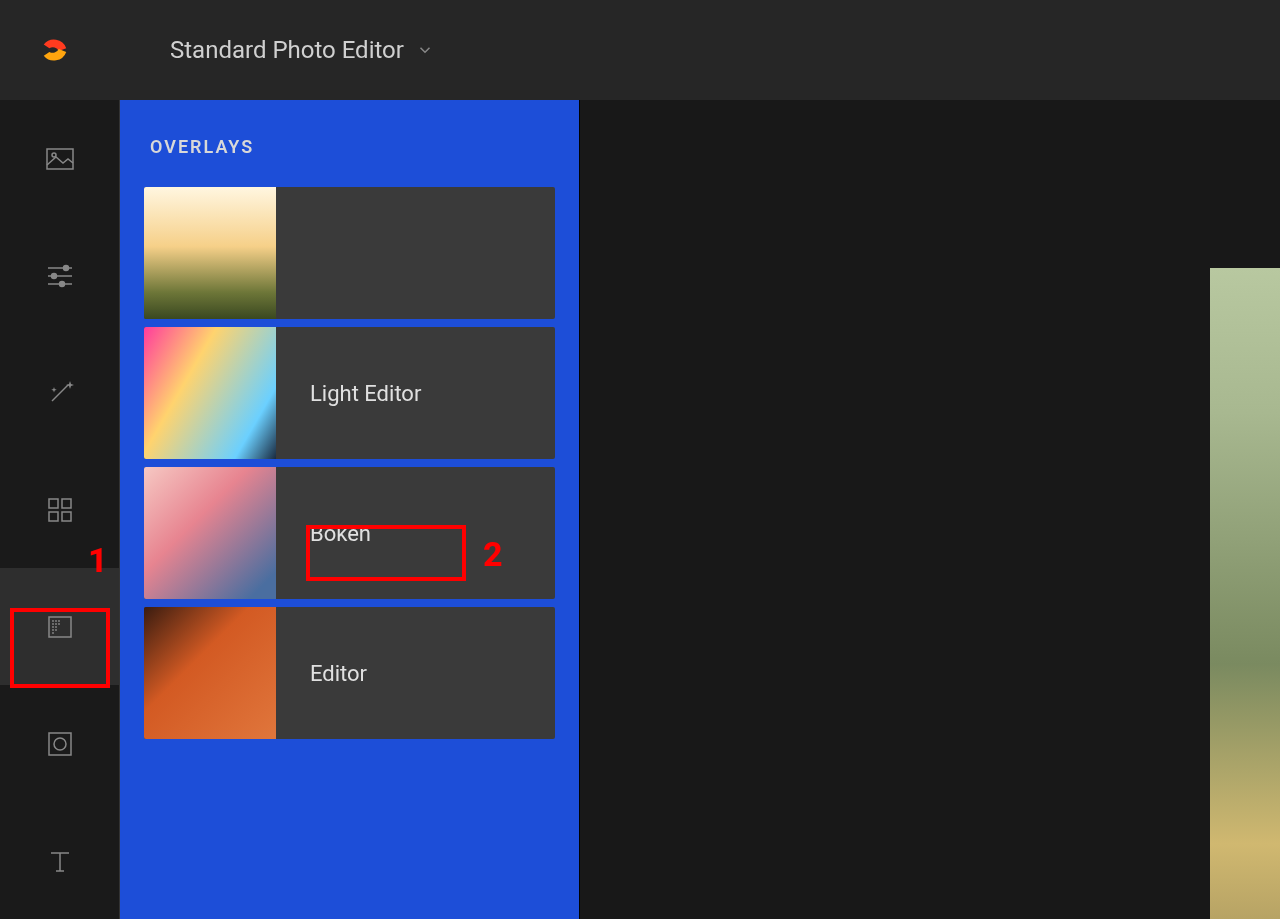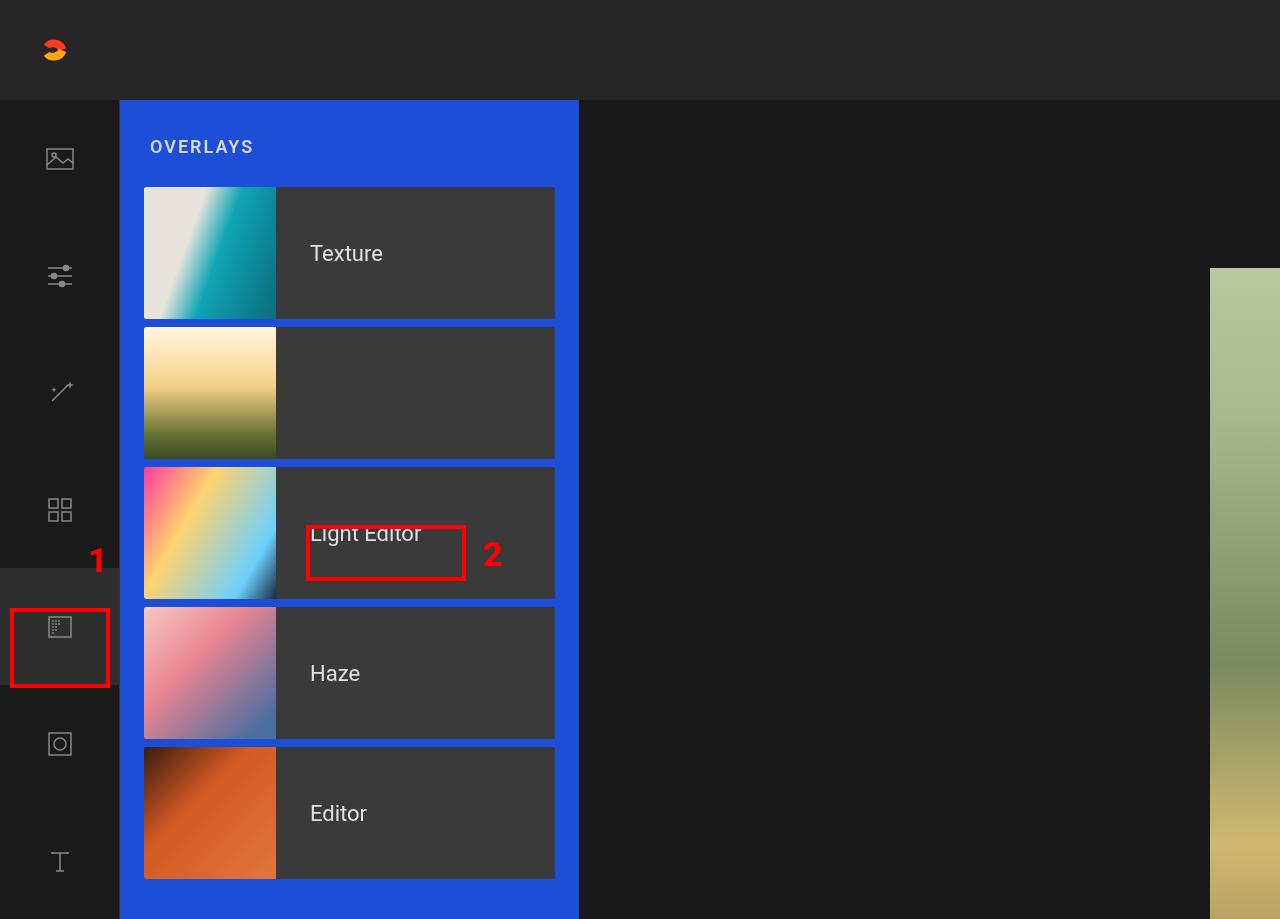--- a/index.html
+++ b/index.html
@@ -51,20 +51,26 @@
 </style>
 </head>
 <body>
 
 <div class="header">
   <div class="logo">
     <svg viewBox="0 0 32 32">
       <path d="M 4 10 A 14 14 0 0 1 28 14 L 20 17 A 7 7 0 0 0 10 14 Z" fill="#ff3b1f"></path>
       <path d="M 4 22 A 14 14 0 0 0 28 18 L 20 15 A 7 7 0 0 1 10 18 Z" fill="#ffa50e"></path>
     </svg>
+  </div>
+  <div class="mode-select">
+    <span class="mode-title">Standard Photo Editor</span>
+    <svg class="chevron" viewBox="0 0 24 24">
+        <polyline points="6 9 12 15 18 9"></polyline>
+      </svg>
   </div>
 </div>
 
 <div class="body">
 
   <div class="rail">
     <div class="rail-item">
       <svg class="rail-icon" viewBox="0 0 32 32">
         <rect x="3" y="6" width="26" height="20"></rect>
         <polyline points="3 22 12 14 19 20 24 16 29 20"></polyline>
@@ -126,33 +132,29 @@
         <line x1="16" y1="8" x2="16" y2="26"></line>
         <line x1="12" y1="26" x2="20" y2="26"></line>
       </svg>
     </div>
   </div>
 
   <div class="panel">
     <div class="panel-title">OVERLAYS</div>
     <div class="overlay-list">
       <div class="overlay-item">
-        <div class="overlay-thumb thumb-texture"></div>
-        <div class="overlay-label">Texture</div>
-      </div>
-      <div class="overlay-item">
         <div class="overlay-thumb thumb-sun"></div>
       </div>
       <div class="overlay-item">
         <div class="overlay-thumb thumb-light"></div>
         <div class="overlay-label">Light Editor</div>
       </div>
       <div class="overlay-item">
         <div class="overlay-thumb thumb-bokeh"></div>
-        <div class="overlay-label">Haze</div>
+        <div class="overlay-label">Bokeh</div>
       </div>
       <div class="overlay-item">
         <div class="overlay-thumb thumb-shadows"></div>
         <div class="overlay-label">Editor</div>
       </div>
     </div>
   </div>
 
   <div class="canvas-area">
     <div class="canvas-img thumb-canvas"></div>

